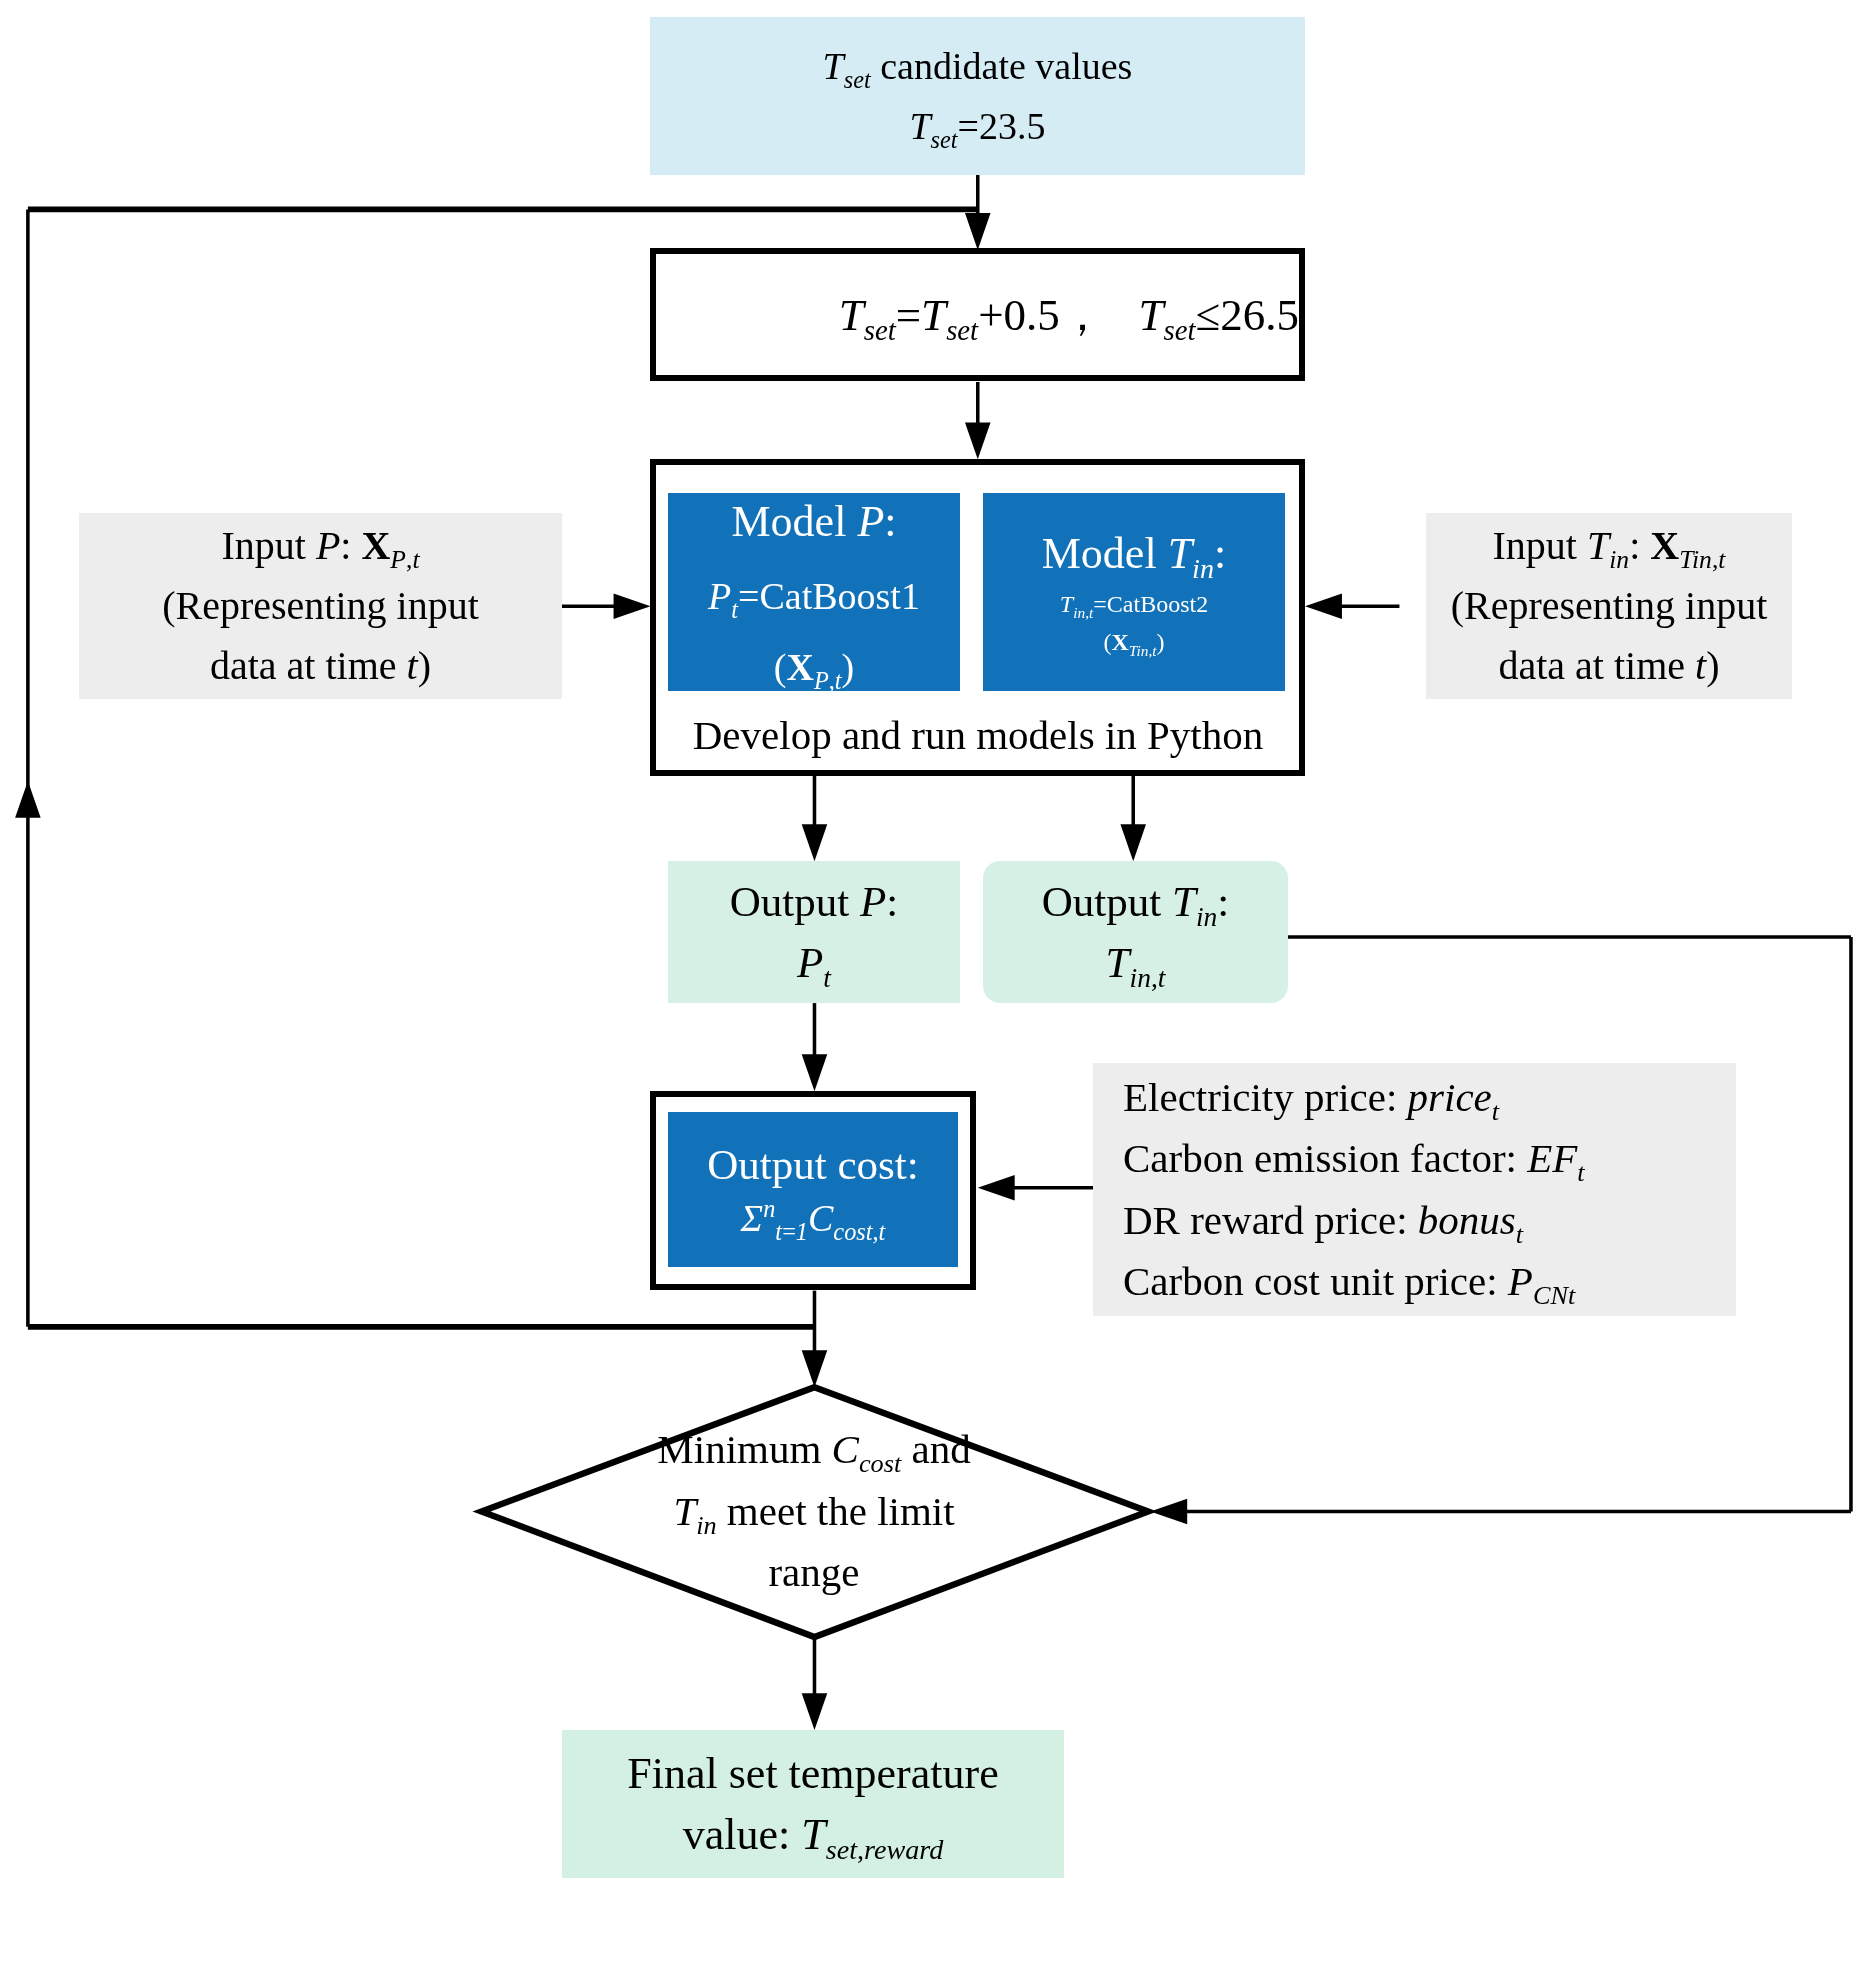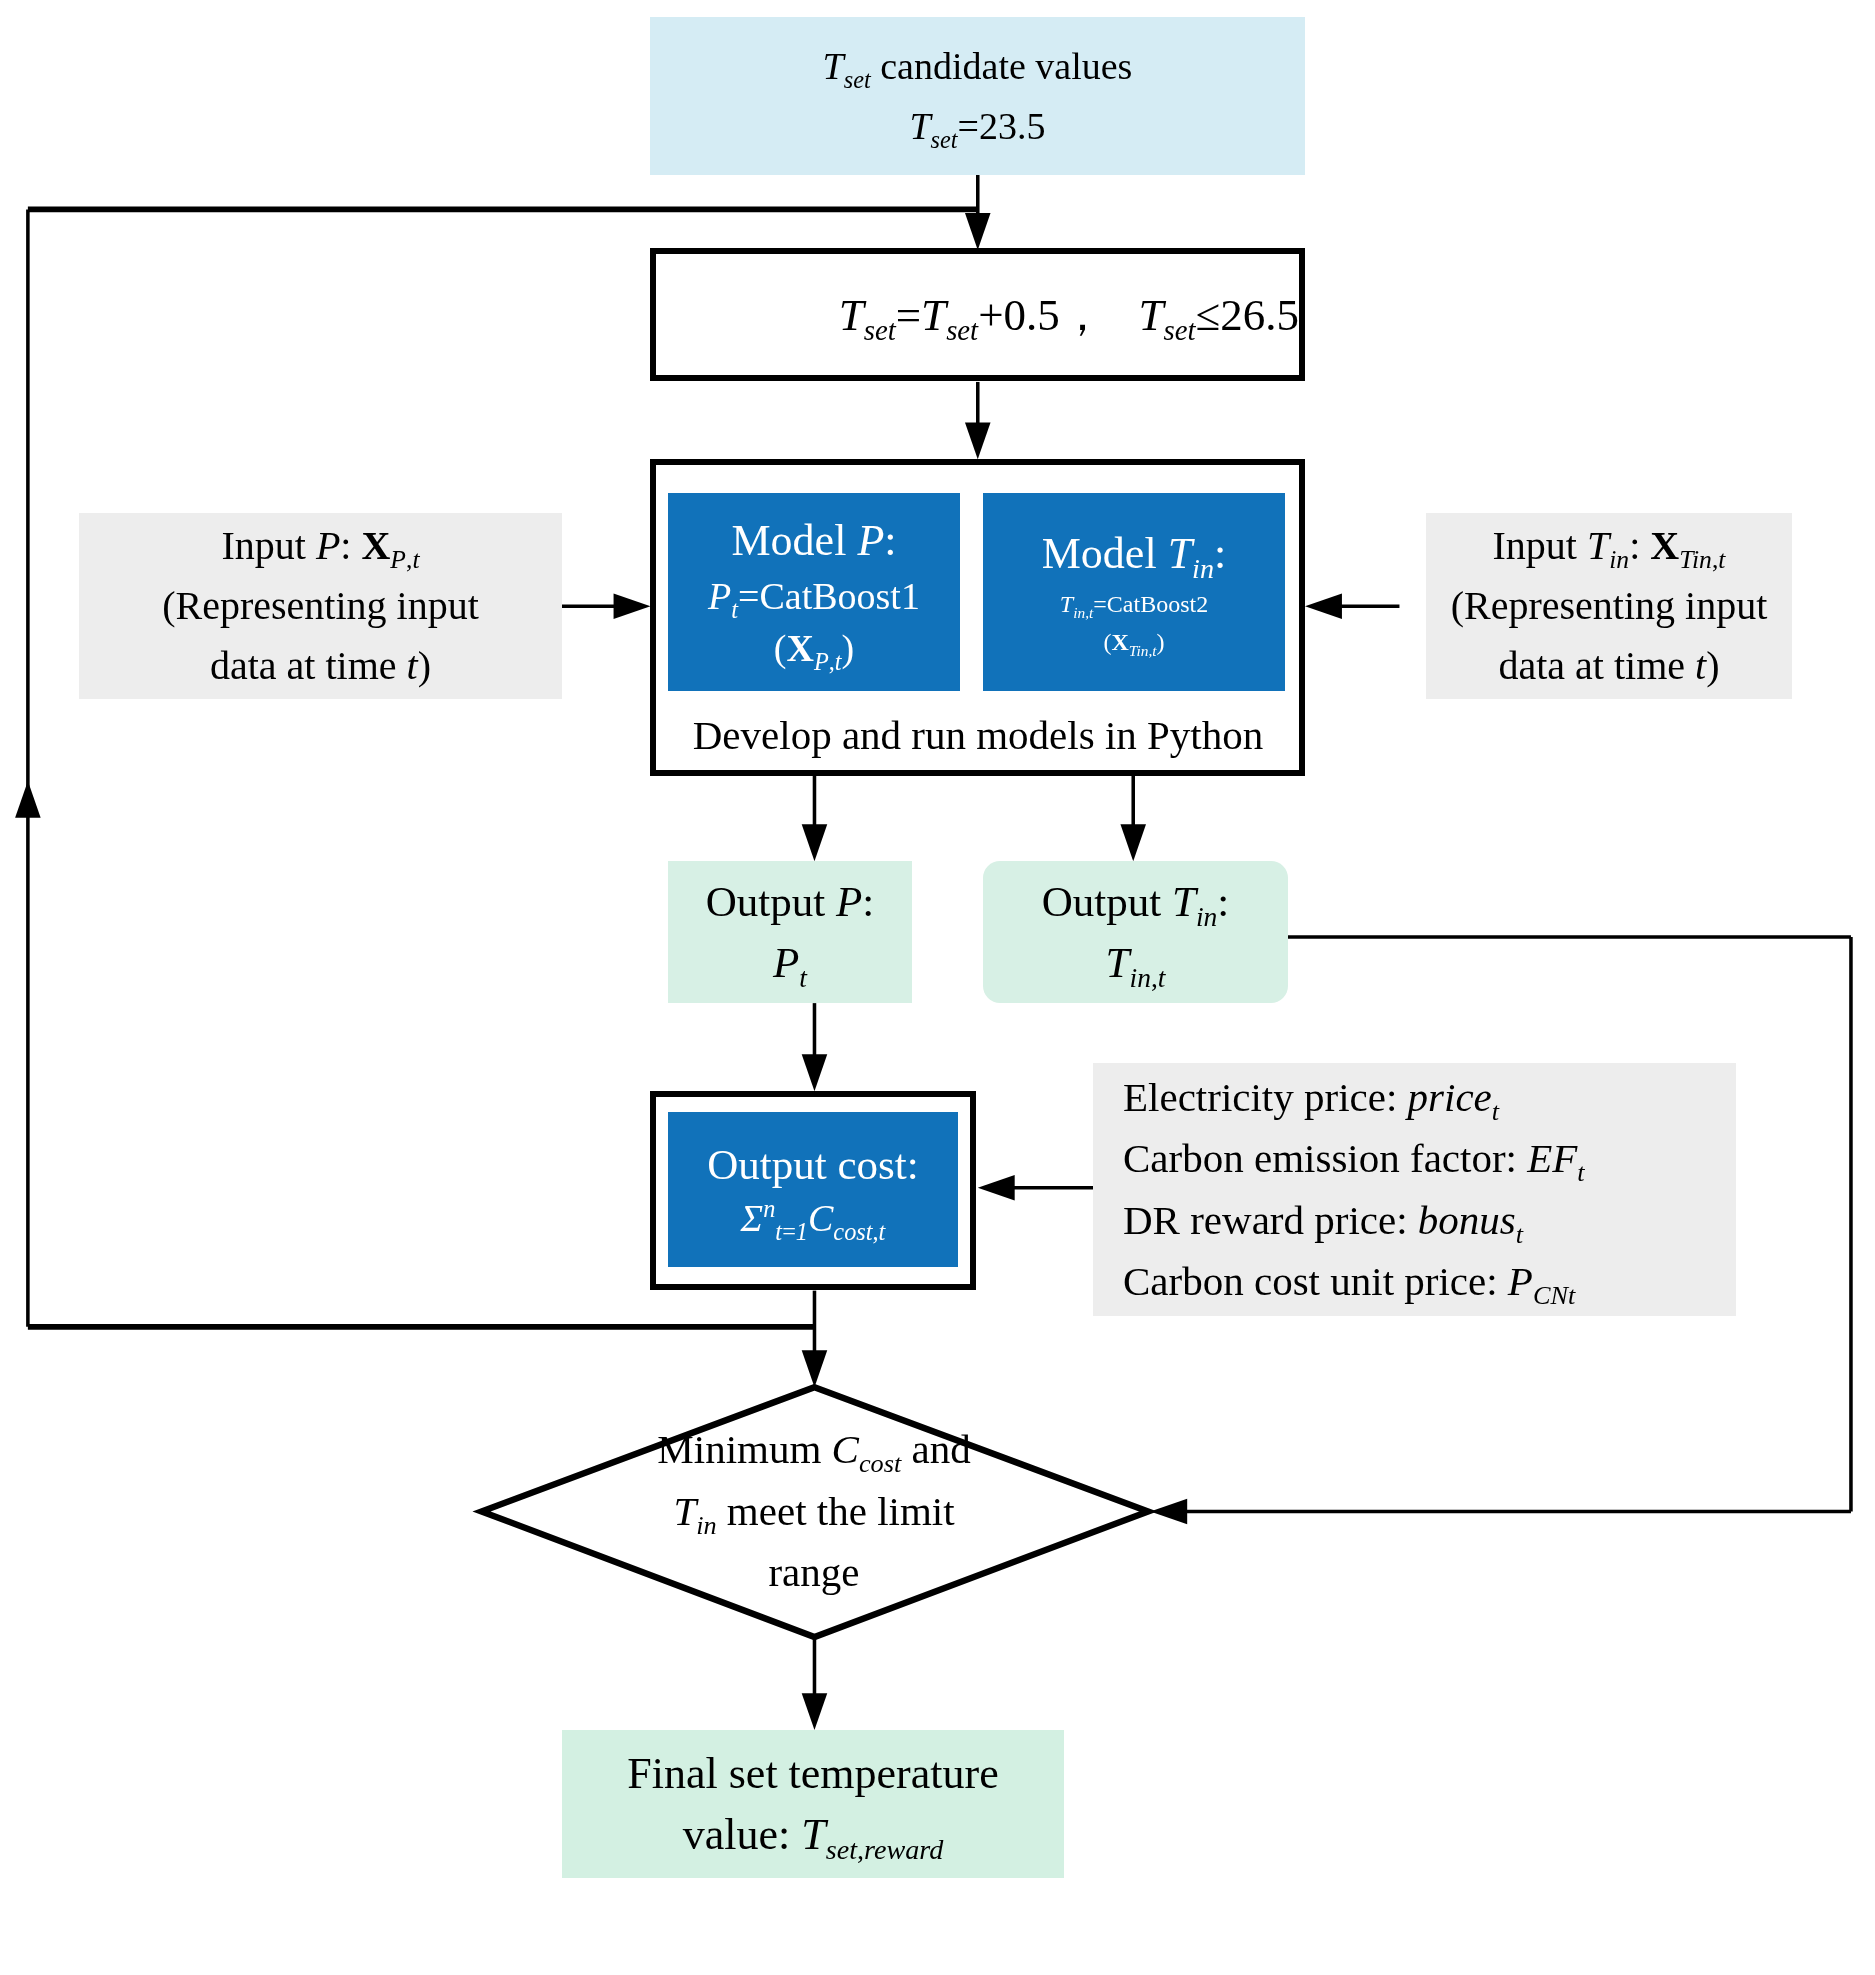--- a/index.html
+++ b/index.html
@@ -21,31 +21,31 @@
   }
   #wires{position:absolute;left:0;top:0;z-index:1;}
   .node{position:absolute;box-sizing:border-box;z-index:2;display:flex;flex-direction:column;align-items:center;justify-content:center;text-align:center;}
   .node .l{width:100%;}
   sub{font-size:64%;line-height:0;}
   sup{font-size:64%;line-height:0;}
 
   .top-box{left:650px;top:17px;width:655px;height:158px;background:var(--c-lightblue);font-size:38px;gap:16px;}
   .update-box{left:650px;top:248px;width:655px;height:133px;background:#fff;border:6.4px solid var(--c-line);font-size:45px;text-align:right;}
   .models-box{left:650px;top:459px;width:655px;height:317px;background:#fff;border:6.4px solid var(--c-line);}
-  .model-p{left:668px;top:493px;width:292px;height:198px;background:var(--c-blue);color:#fff;gap:8px;}
+  .model-p{left:668px;top:493px;width:292px;height:198px;background:var(--c-blue);color:#fff;gap:27px;}
   .model-p .t{font-size:44px;}
   .model-p .f{font-size:38px;}
   .model-tin{left:983px;top:493px;width:302px;height:198px;background:var(--c-blue);color:#fff;gap:11.4px;}
   .model-tin .t{font-size:44px;}
   .model-tin .f{font-size:24px;font-family:Liberation Serif, serif;}
   .models-caption{left:657px;top:706px;width:642px;height:57px;font-size:41px;}
   .input-box{width:483px;height:186px;background:var(--c-gray);font-size:40px;line-height:1.5;}
   .input-p{left:79px;top:513px;}
   .input-tin{left:1426px;top:513px;width:366px;}
-  .output-box{width:244px;height:142px;background:var(--c-mint);font-size:43px;gap:12.8px;}
+  .output-box{width:292px;height:142px;background:var(--c-mint);font-size:43px;gap:12.8px;}
   .output-p{left:668px;top:861px;}
   .output-tin{left:983px;top:861px;width:305px;border-radius:17px;}
   .cost-outer{left:650px;top:1091px;width:326px;height:199px;background:#fff;border:6.4px solid var(--c-line);}
   .cost-inner{left:668px;top:1112px;width:290px;height:155px;background:var(--c-blue);color:#fff;gap:7px;}
   .cost-inner .t{font-size:43px;}
   .cost-inner .f{font-size:38px;}
   .price-box{left:1093px;top:1063px;width:643px;height:253px;background:var(--c-gray);align-items:flex-start;text-align:left;padding:7px 14px 7px 30px;font-size:41px;line-height:1.5;}
   .diamond-label{left:548px;top:1423px;width:532px;height:177px;background:transparent;font-size:41px;line-height:1.5;}
   .final-box{left:562px;top:1730px;width:502px;height:148px;background:var(--c-mint2);font-size:44px;gap:10px;}
 </style>

